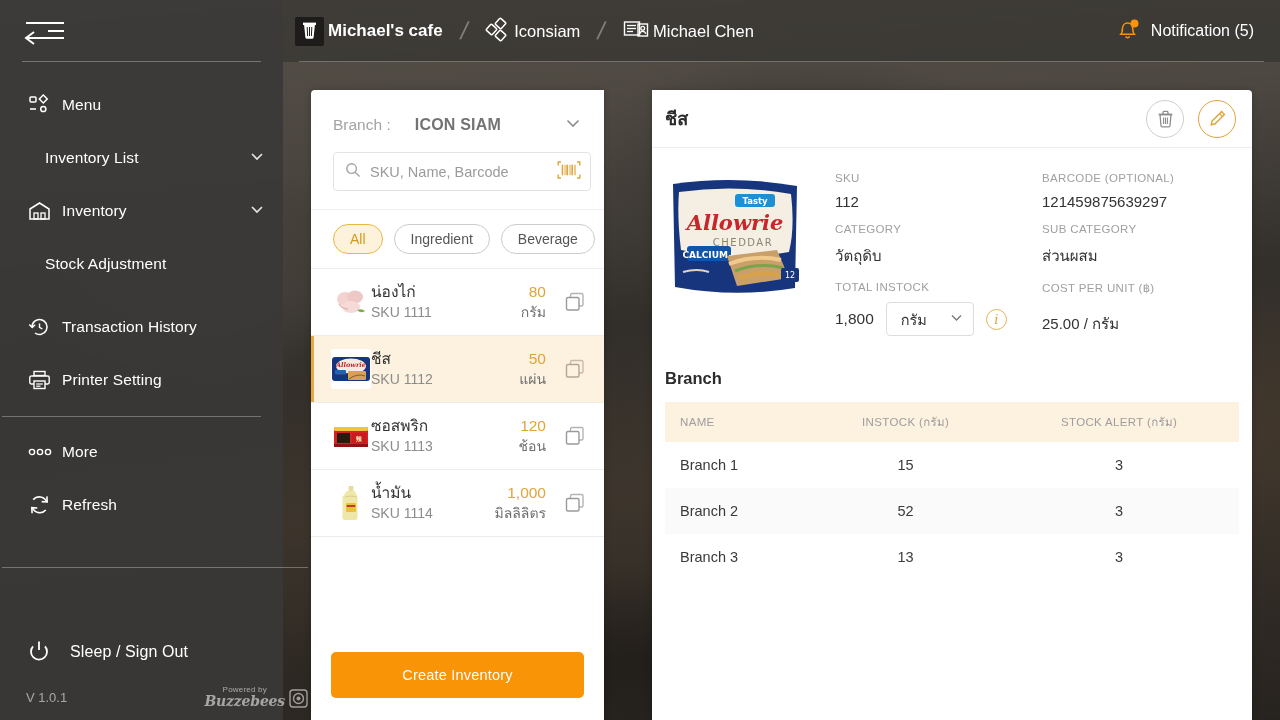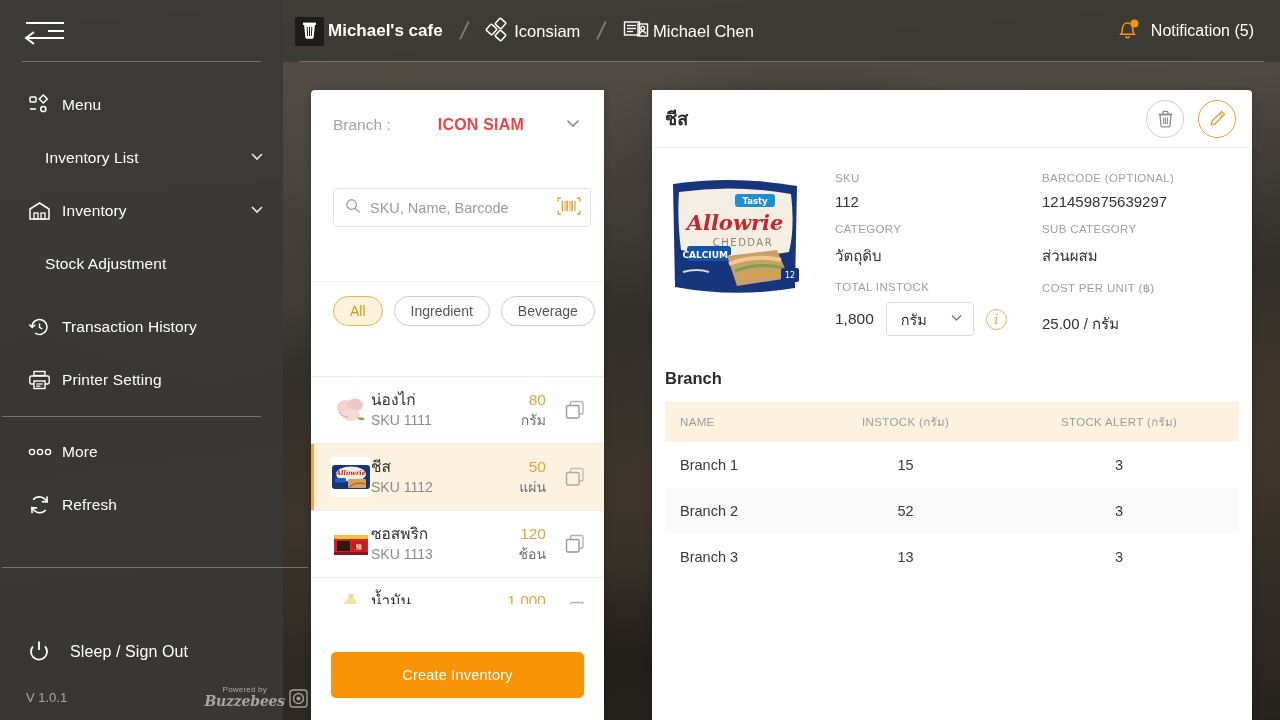--- a/index.html
+++ b/index.html
@@ -121,30 +121,29 @@
 
   
   .panel-list {
     position: absolute; left: 311px; top: 90px;
     width: 293px; height: 630px;
     background: #fff;
     border-radius: 4px 0 0 0;
     box-shadow: 0 1px 6px rgba(0,0,0,.22);
     display: flex; flex-direction: column;
     overflow: hidden;
-    gap: 36px;
   }
   .branch-row {
     display: flex; align-items: center;
     padding: 24px 22px 6px 22px;
   }
   .branch-label { color: #a3a3a3; font-size: 15.5px; }
   .branch-value {
-    font-weight: bold; font-size: 16px; color: #ef4444;
-    margin-left: 47px; letter-spacing: .2px;
+    font-weight: bold; font-size: 16px; color: #737373;
+    margin-left: 24px; letter-spacing: .2px;
   }
   .branch-chev { margin-left: auto; }
   .search-row {
     display: flex; align-items: center; gap: 10px;
     padding: 10px 22px 18px 22px;
   }
   .search-box {
     flex: 1; height: 39px;
     border: 1px solid #e3e3e3; border-radius: 4px;
     display: flex; align-items: center; padding: 0 9px 0 11px;

